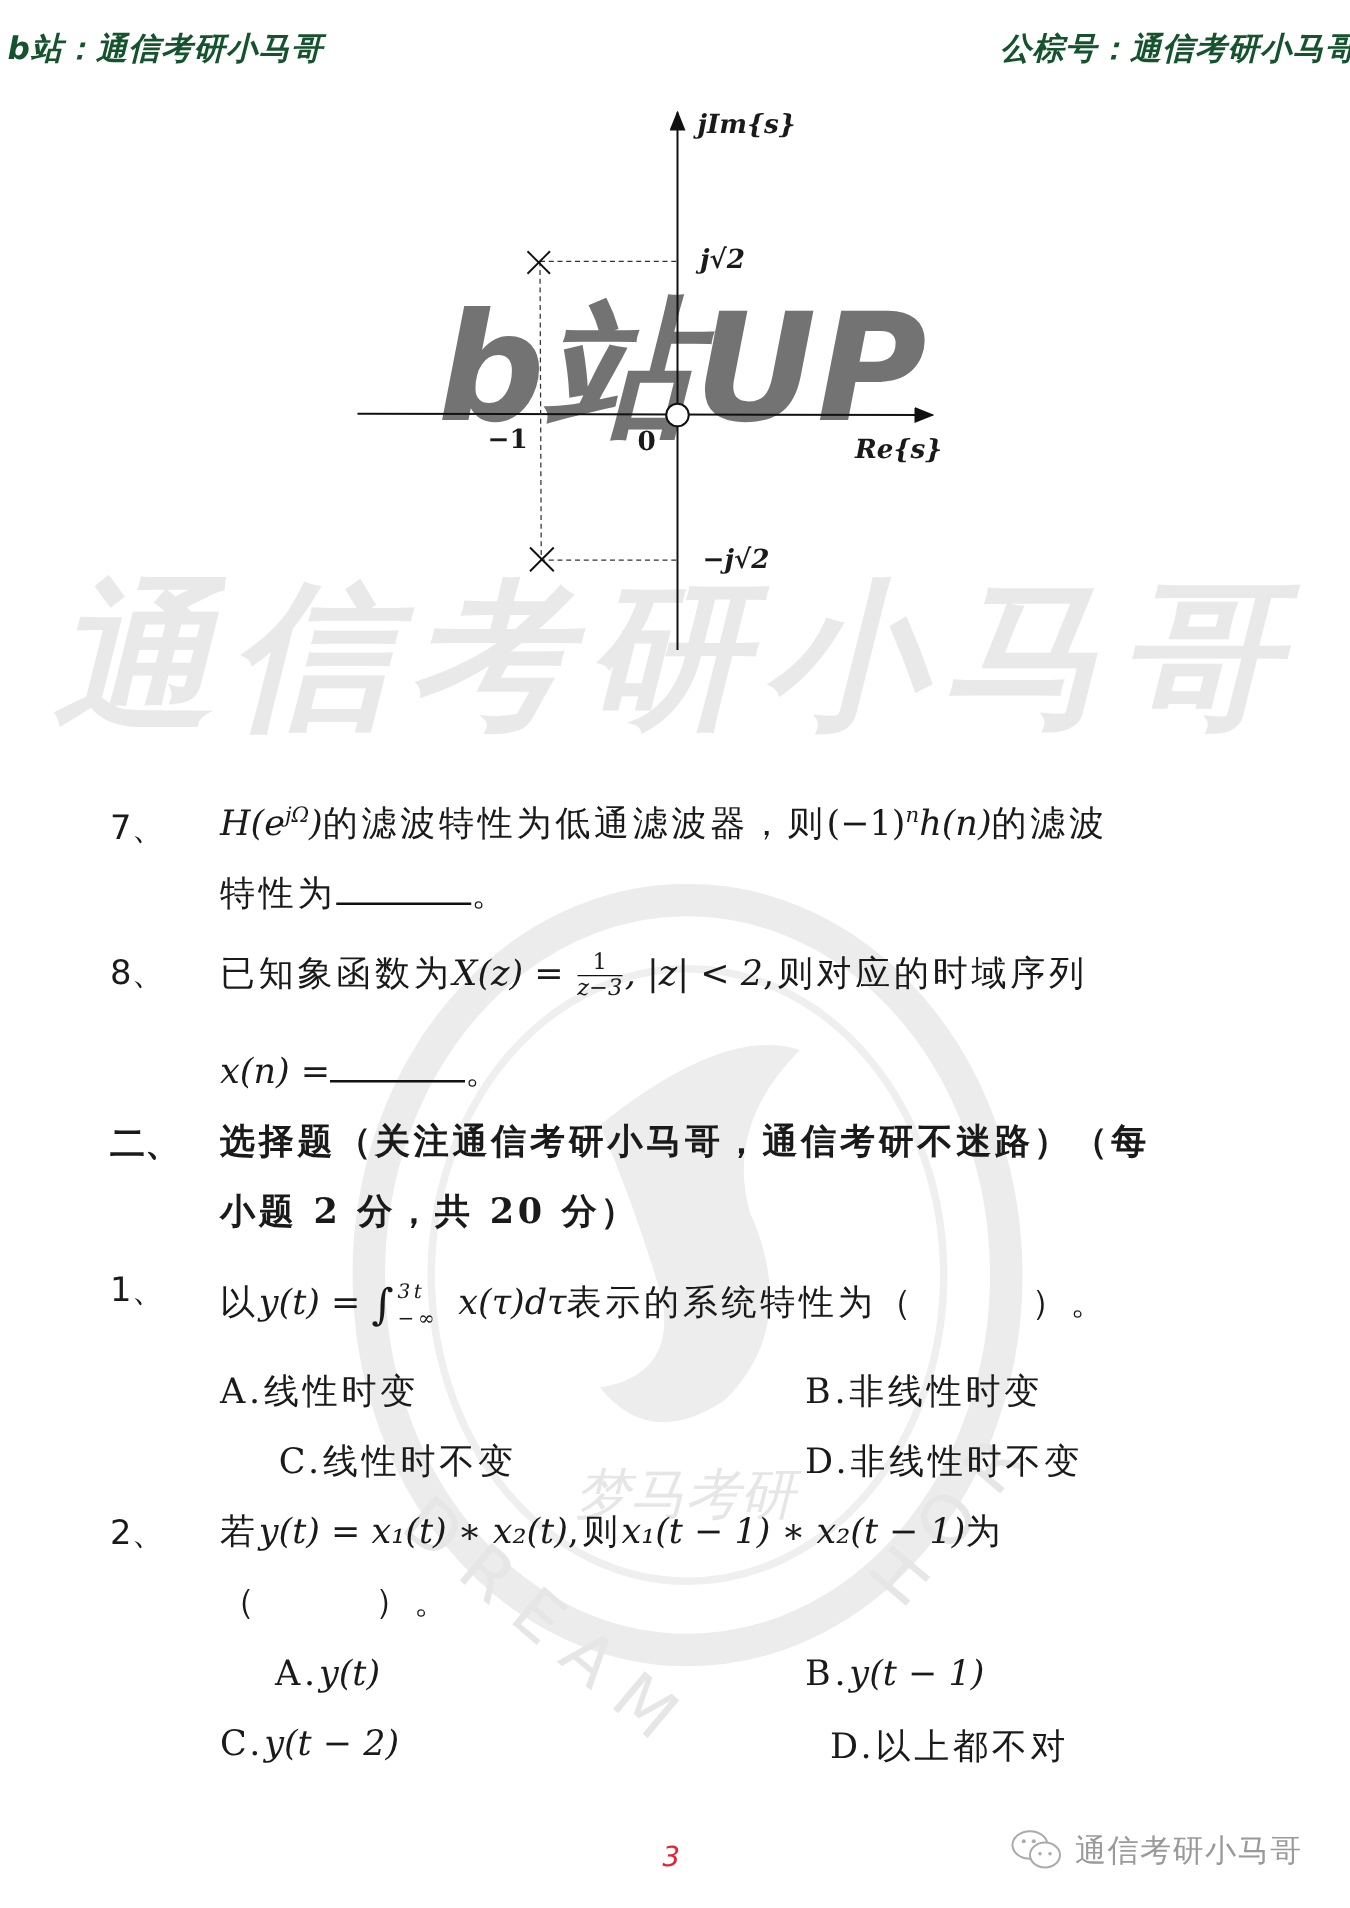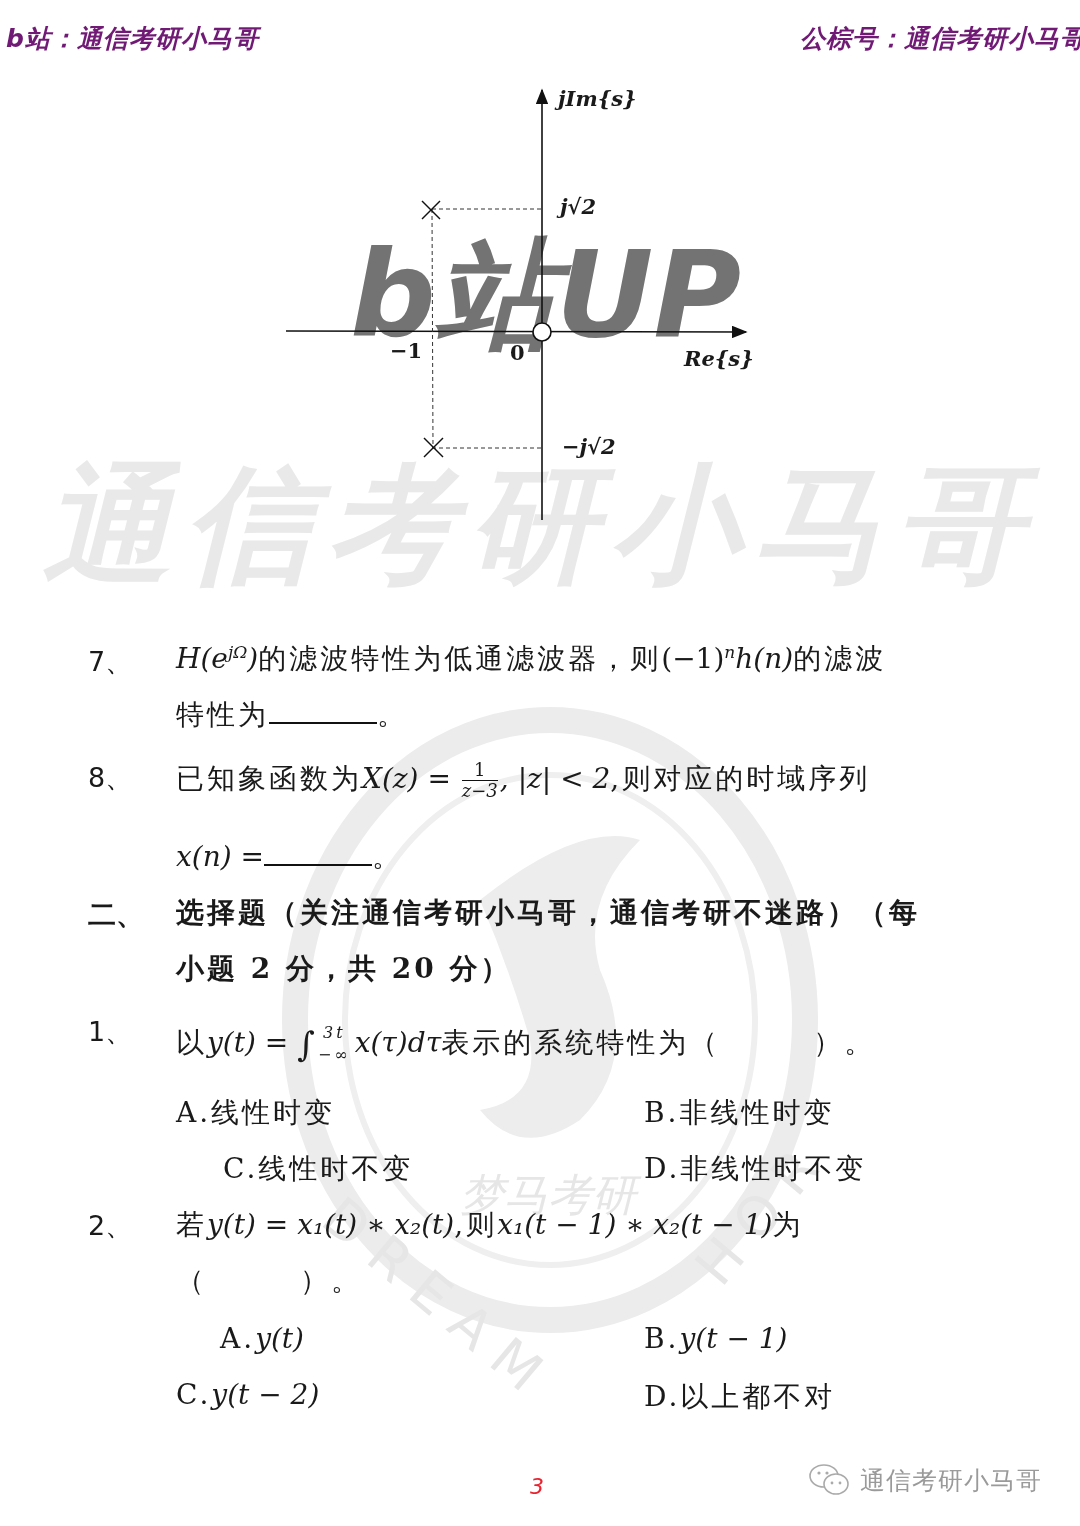--- a/index.html
+++ b/index.html
@@ -1,21 +1,21 @@
 <!DOCTYPE html>
 <html><head>
 <meta charset="utf-8">
 <style>
   html, body { margin: 0; padding: 0; background: #ffffff; }
   body { width: 1080px; height: 1526px; position: relative; overflow: hidden;
          font-family: "DejaVu Serif", "Liberation Serif", serif; color: #1a1a1a; }
 
   
   .header { position: absolute; top: 22px; left: 0; width: 1080px; height: 40px; }
-  .header span { position: absolute; top: 0; color: #701a75; font-size: 25px; font-weight: bold;
+  .header span { position: absolute; top: 0; color: #14532d; font-size: 25px; font-weight: bold;
                  font-style: italic; letter-spacing: 1px; font-family: "DejaVu Sans", sans-serif; white-space: nowrap; }
   .h-left { left: 6px; }
   .h-mid { left: 356px; }
   .h-right { left: 800px; }
 
   
   .wm-big { position: absolute; top: 440px; left: 40px; width: 1000px; text-align: center;
             font-size: 128px; color: #e9e9e9; font-weight: bold; letter-spacing: 14px;
             font-family: "DejaVu Sans", sans-serif; font-style: italic; white-space: nowrap; z-index: 0; }
   .wm-up { position: absolute; top: 215px; left: 350px; font-size: 120px; color: #737373;
@@ -34,21 +34,21 @@
   .text { position: absolute; left: 176px; letter-spacing: 3px; }
   .m { font-style: italic; font-family: "DejaVu Serif", serif; letter-spacing: 0; }
   .blank { display: inline-block; width: 108px; border-bottom: 2px solid #111; height: 22px; vertical-align: baseline; }
   .frac { display: inline-block; vertical-align: middle; text-align: center; font-size: 18px; line-height: 20px; margin: 0 2px; letter-spacing: 0; }
   .frac .top { display: block; border-bottom: 1.5px solid #111; padding: 0 2px; }
   .frac .bot { display: block; font-style: italic; }
   .sec { font-weight: bold; font-family: "DejaVu Serif", serif; }
   .opt { position: absolute; letter-spacing: 3px; text-align: center; }
   sup, sub { font-size: 17px; letter-spacing: 0; }
   .integral { font-size: 34px; font-style: normal; vertical-align: -4px; }
-  .limits { display: inline-block; vertical-align: middle; font-size: 16px; line-height: 22px; font-style: italic; margin-right: 4px; text-align: center; }
+  .limits { display: inline-block; vertical-align: middle; font-size: 16px; line-height: 22px; font-style: italic; margin-right: 16px; }
   .limits span { display: block; }
 
   
   .page-num { position: absolute; left: 530px; top: 1474px; color: #e8232f; font-size: 22px; font-style: italic;
               font-family: "DejaVu Sans", sans-serif; z-index: 2; }
   .brand { position: absolute; left: 808px; top: 1462px; display: flex; align-items: center; z-index: 2; }
   .brand .txt { color: #9a9a9a; font-size: 25px; font-family: "DejaVu Sans", sans-serif; margin-left: 8px; letter-spacing: 1px; }
 </style>
 </head>
 <body>
@@ -145,21 +145,21 @@
 
   <div>
     <span class="num" style="top:1208px;">2、</span>
     <div class="row text" style="top:1206px;">
       <span>若</span><span class="m">y(t) = x₁(t) ∗ x₂(t)</span><span>,则</span><span class="m">x₁(t − 1) ∗ x₂(t − 1)</span><span>为</span>
     </div>
     <div class="row text" style="top:1262px;">（　　　）。</div>
     <span class="opt" style="left:176px; top:1322px;margin-left:44px;"><span>A.</span><span class="m">y(t)</span></span>
     <span class="opt" style="left:644px; top:1322px;"><span>B.</span><span class="m">y(t − 1)</span></span>
     <span class="opt" style="left:176px; top:1378px;"><span>C.</span><span class="m">y(t − 2)</span></span>
-    <span class="opt" style="left:644px; top:1378px;"><span>D.</span><span>以上都不对</span></span>
+    <span class="opt" style="left:664px; top:1378px;"><span>D.</span><span>以上都不对</span></span>
   </div>
 </div>
 
 <span class="page-num">3</span>
 <div class="brand">
   <svg width="44" height="36" viewBox="0 0 44 36">
     <ellipse cx="16" cy="14" rx="14" ry="11" fill="none" stroke="#aaa" stroke-width="1.6"></ellipse>
     <ellipse cx="28" cy="22" rx="12" ry="10" fill="#fff" stroke="#aaa" stroke-width="1.6"></ellipse>
     <circle cx="11" cy="11" r="1.6" fill="#aaa"></circle>
       <circle cx="19" cy="11" r="1.6" fill="#aaa"></circle>

